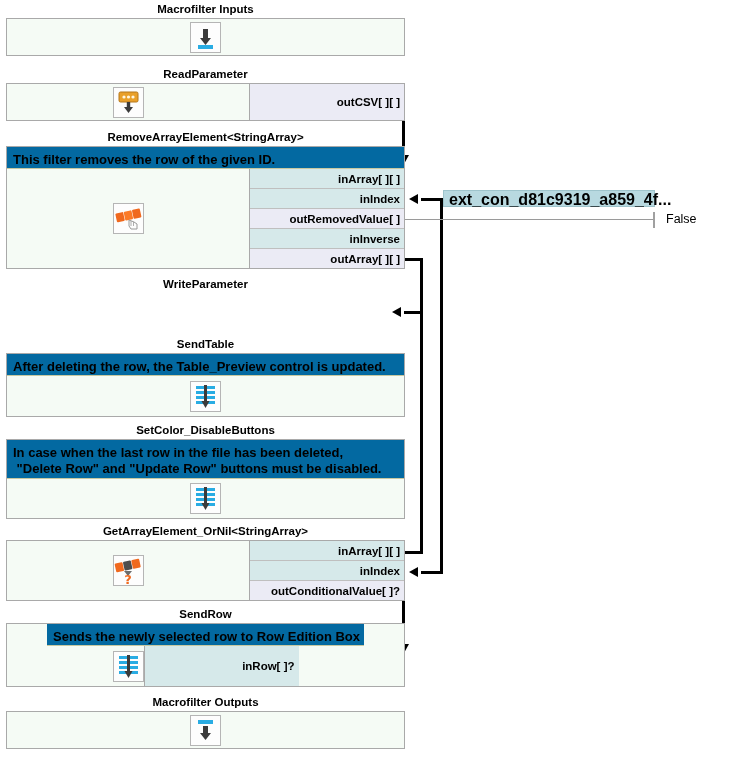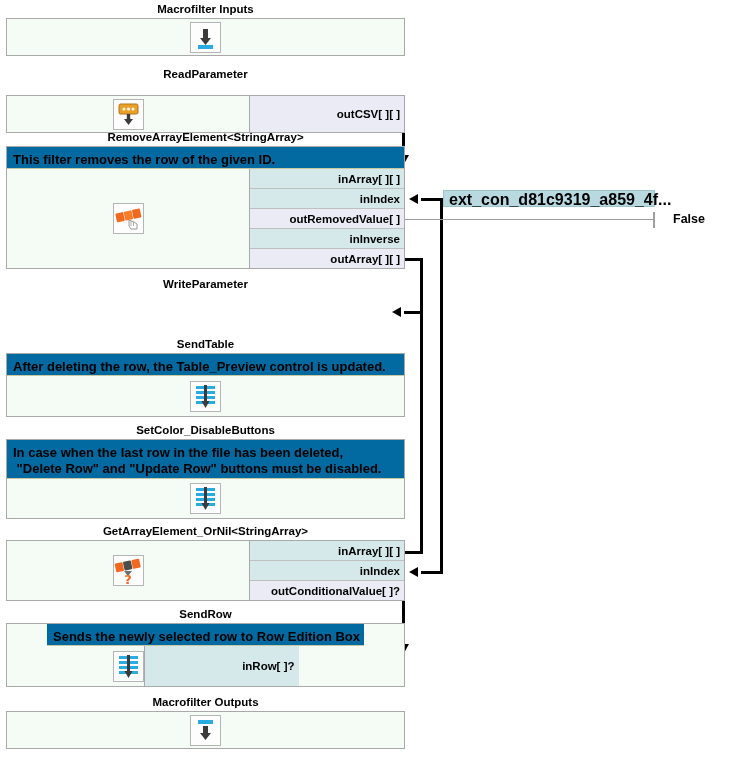--- a/index.html
+++ b/index.html
@@ -120,25 +120,25 @@
     border:1px solid #9ec4cc;
     font-weight:bold;
     font-size:16px;
     line-height:15px;
     padding:1px 5px;
     white-space:nowrap;
     box-sizing:border-box;
   }
   .literal{
     position:absolute;
-    font-weight:bold;
+    font-weight:normal;
     font-size:12.5px;
     line-height:14px;
     white-space:nowrap;
-    padding-left:18px;
+    padding-left:11px;
     border-left:2px solid #a0a0a0;
     box-sizing:border-box;
   }
 </style>
 </head>
 <body>
 
 <div id="canvas">
 
   <div class="wire-v" style="left:402px;top:117px;height:42px;"></div>
@@ -175,21 +175,21 @@
               <rect x="7" y="22" width="15" height="4" fill="#29ace3"></rect>
             </svg>
           </div>
         </div>
       </div>
     </div>
   </div>
 
   <div class="block" style="left:6px;top:67px;width:399px;height:54px;">
     <div class="blk-title">ReadParameter</div>
-    <div class="blk-body" style="top:28px;width:399px;height:38px;">
+    <div class="blk-body" style="top:16px;width:399px;height:38px;">
       <div class="bodyrow">
         <div class="iconcell">
           <div class="iconbox">
             <svg width="29" height="29" viewBox="0 0 29 29">
               <rect x="5" y="4" width="19" height="10" rx="1.5" fill="#e9a02a" stroke="#b4761a" stroke-width="1"></rect>
               <circle cx="10" cy="9" r="1.6" fill="#fff6e0"></circle>
               <circle cx="14.5" cy="9" r="1.6" fill="#fff6e0"></circle>
               <circle cx="19" cy="9" r="1.6" fill="#fff6e0"></circle>
               <rect x="12.8" y="14" width="3.4" height="6" fill="#3b3b3b"></rect>
               <polygon points="10,19 19,19 14.5,25" fill="#3b3b3b"></polygon>

